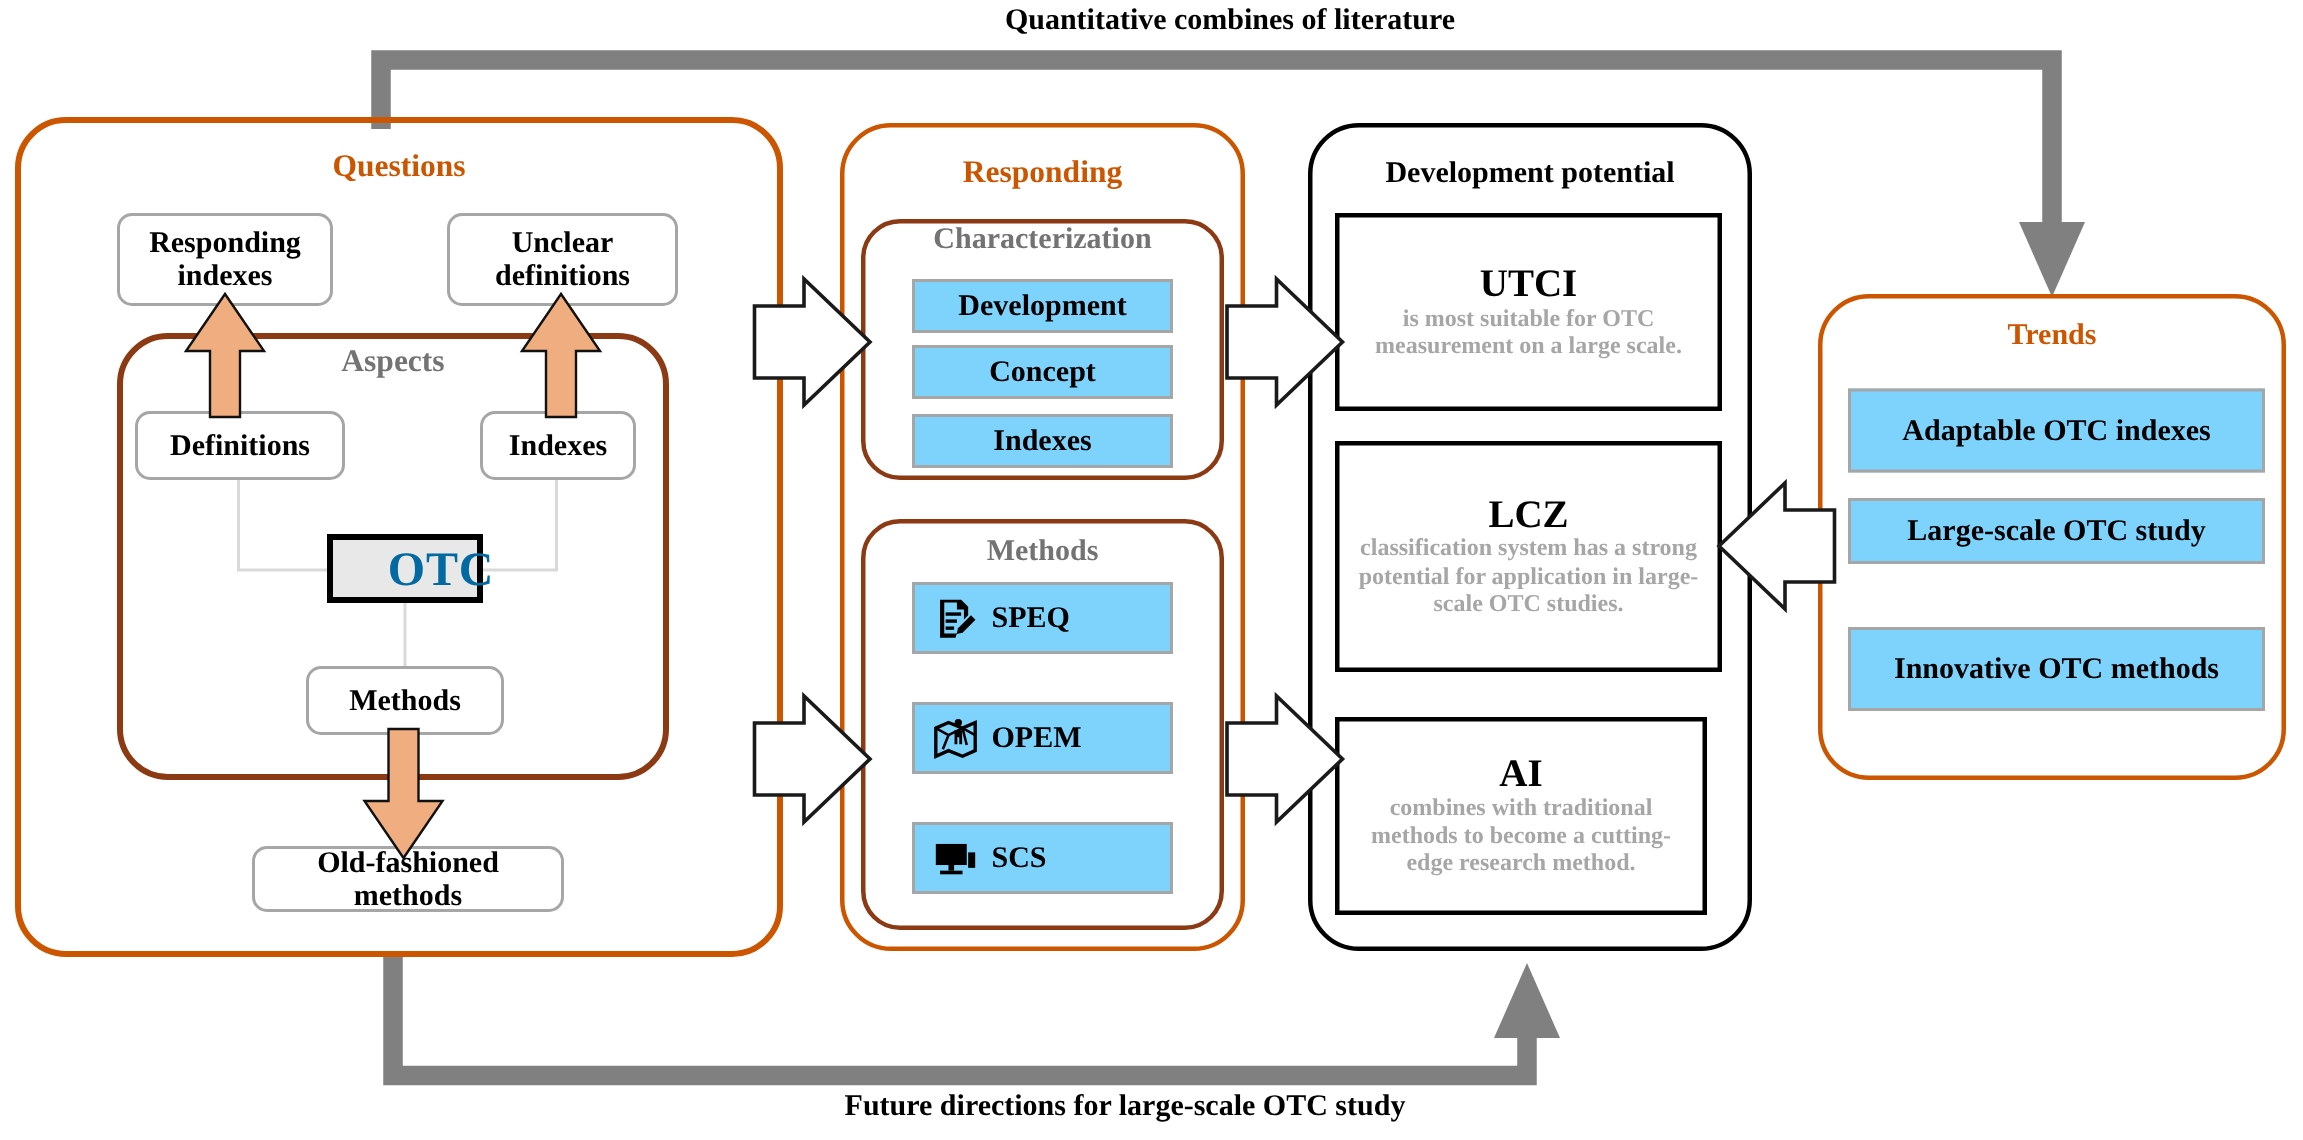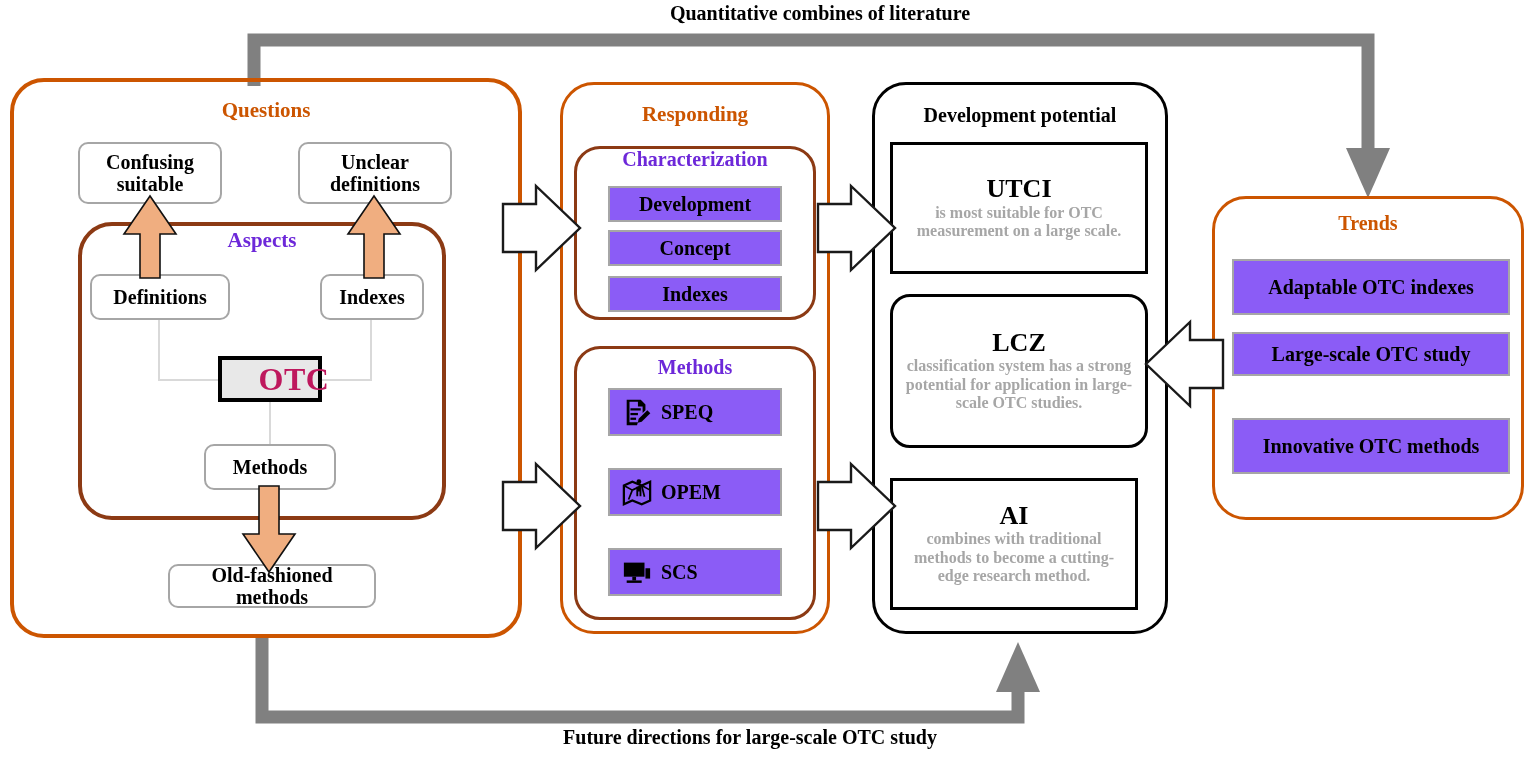--- a/index.html
+++ b/index.html
@@ -39,21 +39,21 @@
 
   .panel-title {
     position: absolute;
     left: 0;
     right: 0;
     text-align: center;
     font-weight: bold;
     white-space: nowrap;
   }
   .title-orange { color: #CC5500; font-size: 21px; }
-  .title-brown  { color: #6d28d9; font-size: 21px; }
+  .title-brown  { color: #737373; font-size: 21px; }
   .title-black  { color: #000000; font-size: 20px; }
 
   
   .node {
     border: 2px solid #A6A6A6;
     border-radius: 10px;
     background: #ffffff;
     display: flex;
     align-items: center;
     justify-content: center;
@@ -61,21 +61,21 @@
     font-weight: bold;
     font-size: 20px;
     color: #000000;
     line-height: 1.12;
     padding: 2px 4px;
   }
 
   
   .listbox {
     border: 2px solid #A6A6A6;
-    background: #8b5cf6;
+    background: #7dd3fc;
     display: flex;
     align-items: center;
     justify-content: center;
     font-weight: bold;
     font-size: 20px;
     color: #000000;
     text-align: center;
   }
   .listbox.with-icon {
     justify-content: flex-start;
@@ -86,21 +86,21 @@
   
   .otc-node {
     border: 4px solid #000000;
     background: #E8E8E8;
     display: flex;
     align-items: center;
     justify-content: center;
     font-weight: bold;
     font-size: 32px;
     letter-spacing: 0.5px;
-    color: #be185d;
+    color: #0369a1;
     padding-left: 48px;
   }
 
   
   .conn { background: #D9D9D9; }
 
   
   .dp-box {
     border: 3px solid #000000;
     background: #ffffff;
@@ -148,21 +148,21 @@
       <polygon points="1018,642 996,692 1040,692" fill="#808080"></polygon>
     </g>
   </svg>
 
   <div class="abs flow-label" style="left:560px; top:2px; width:520px;">Quantitative combines of literature</div>
   <div class="abs flow-label" style="left:430px; top:726px; width:640px;">Future directions for large-scale OTC study</div>
 
   <div class="abs panel panel-orange" style="left:10px; top:78px; width:512px; height:560px;"></div>
   <div class="abs panel-title title-orange" style="left:10px; top:98px; width:512px;">Questions</div>
 
-  <div class="abs node" style="left:78px; top:142px; width:144px; height:62px;">Confusing suitable</div>
+  <div class="abs node" style="left:78px; top:142px; width:144px; height:62px;">Responding indexes</div>
 
   <div class="abs node" style="left:298px; top:142px; width:154px; height:62px;">Unclear definitions</div>
 
   <div class="abs panel panel-brown" style="left:78px; top:222px; width:368px; height:298px;"></div>
   <div class="abs panel-title title-brown" style="left:78px; top:228px; width:368px;">Aspects</div>
 
   <div class="abs conn" style="left:158px; top:320px; width:2px; height:60px;"></div>
   <div class="abs conn" style="left:158px; top:379px; width:64px; height:2px;"></div>
   <div class="abs conn" style="left:370px; top:320px; width:2px; height:60px;"></div>
   <div class="abs conn" style="left:318px; top:379px; width:54px; height:2px;"></div>
@@ -240,21 +240,21 @@
   </div>
 
   <div class="abs panel panel-black" style="left:872px; top:82px; width:296px; height:552px; border-width:3px;"></div>
   <div class="abs panel-title title-black" style="left:872px; top:104px; width:296px;">Development potential</div>
 
   <div class="abs dp-box" style="left:890px; top:142px; width:258px; height:132px;">
     <div class="dp-title">UTCI</div>
     <div class="dp-desc">is most suitable for OTC measurement on a large scale.</div>
   </div>
 
-  <div class="abs dp-box" style="left:890px; top:294px; width:258px; height:154px;border-radius:20px;">
+  <div class="abs dp-box" style="left:890px; top:294px; width:258px; height:154px;">
     <div class="dp-title">LCZ</div>
     <div class="dp-desc">classification system has a strong potential for application in large-scale OTC studies.</div>
   </div>
 
   <div class="abs dp-box" style="left:890px; top:478px; width:248px; height:132px;">
     <div class="dp-title">AI</div>
     <div class="dp-desc">combines with traditional methods to become a cutting-edge research method.</div>
   </div>
 
   <div class="abs panel panel-orange" style="left:1212px; top:196px; width:312px; height:324px; border-width:3px;"></div>

